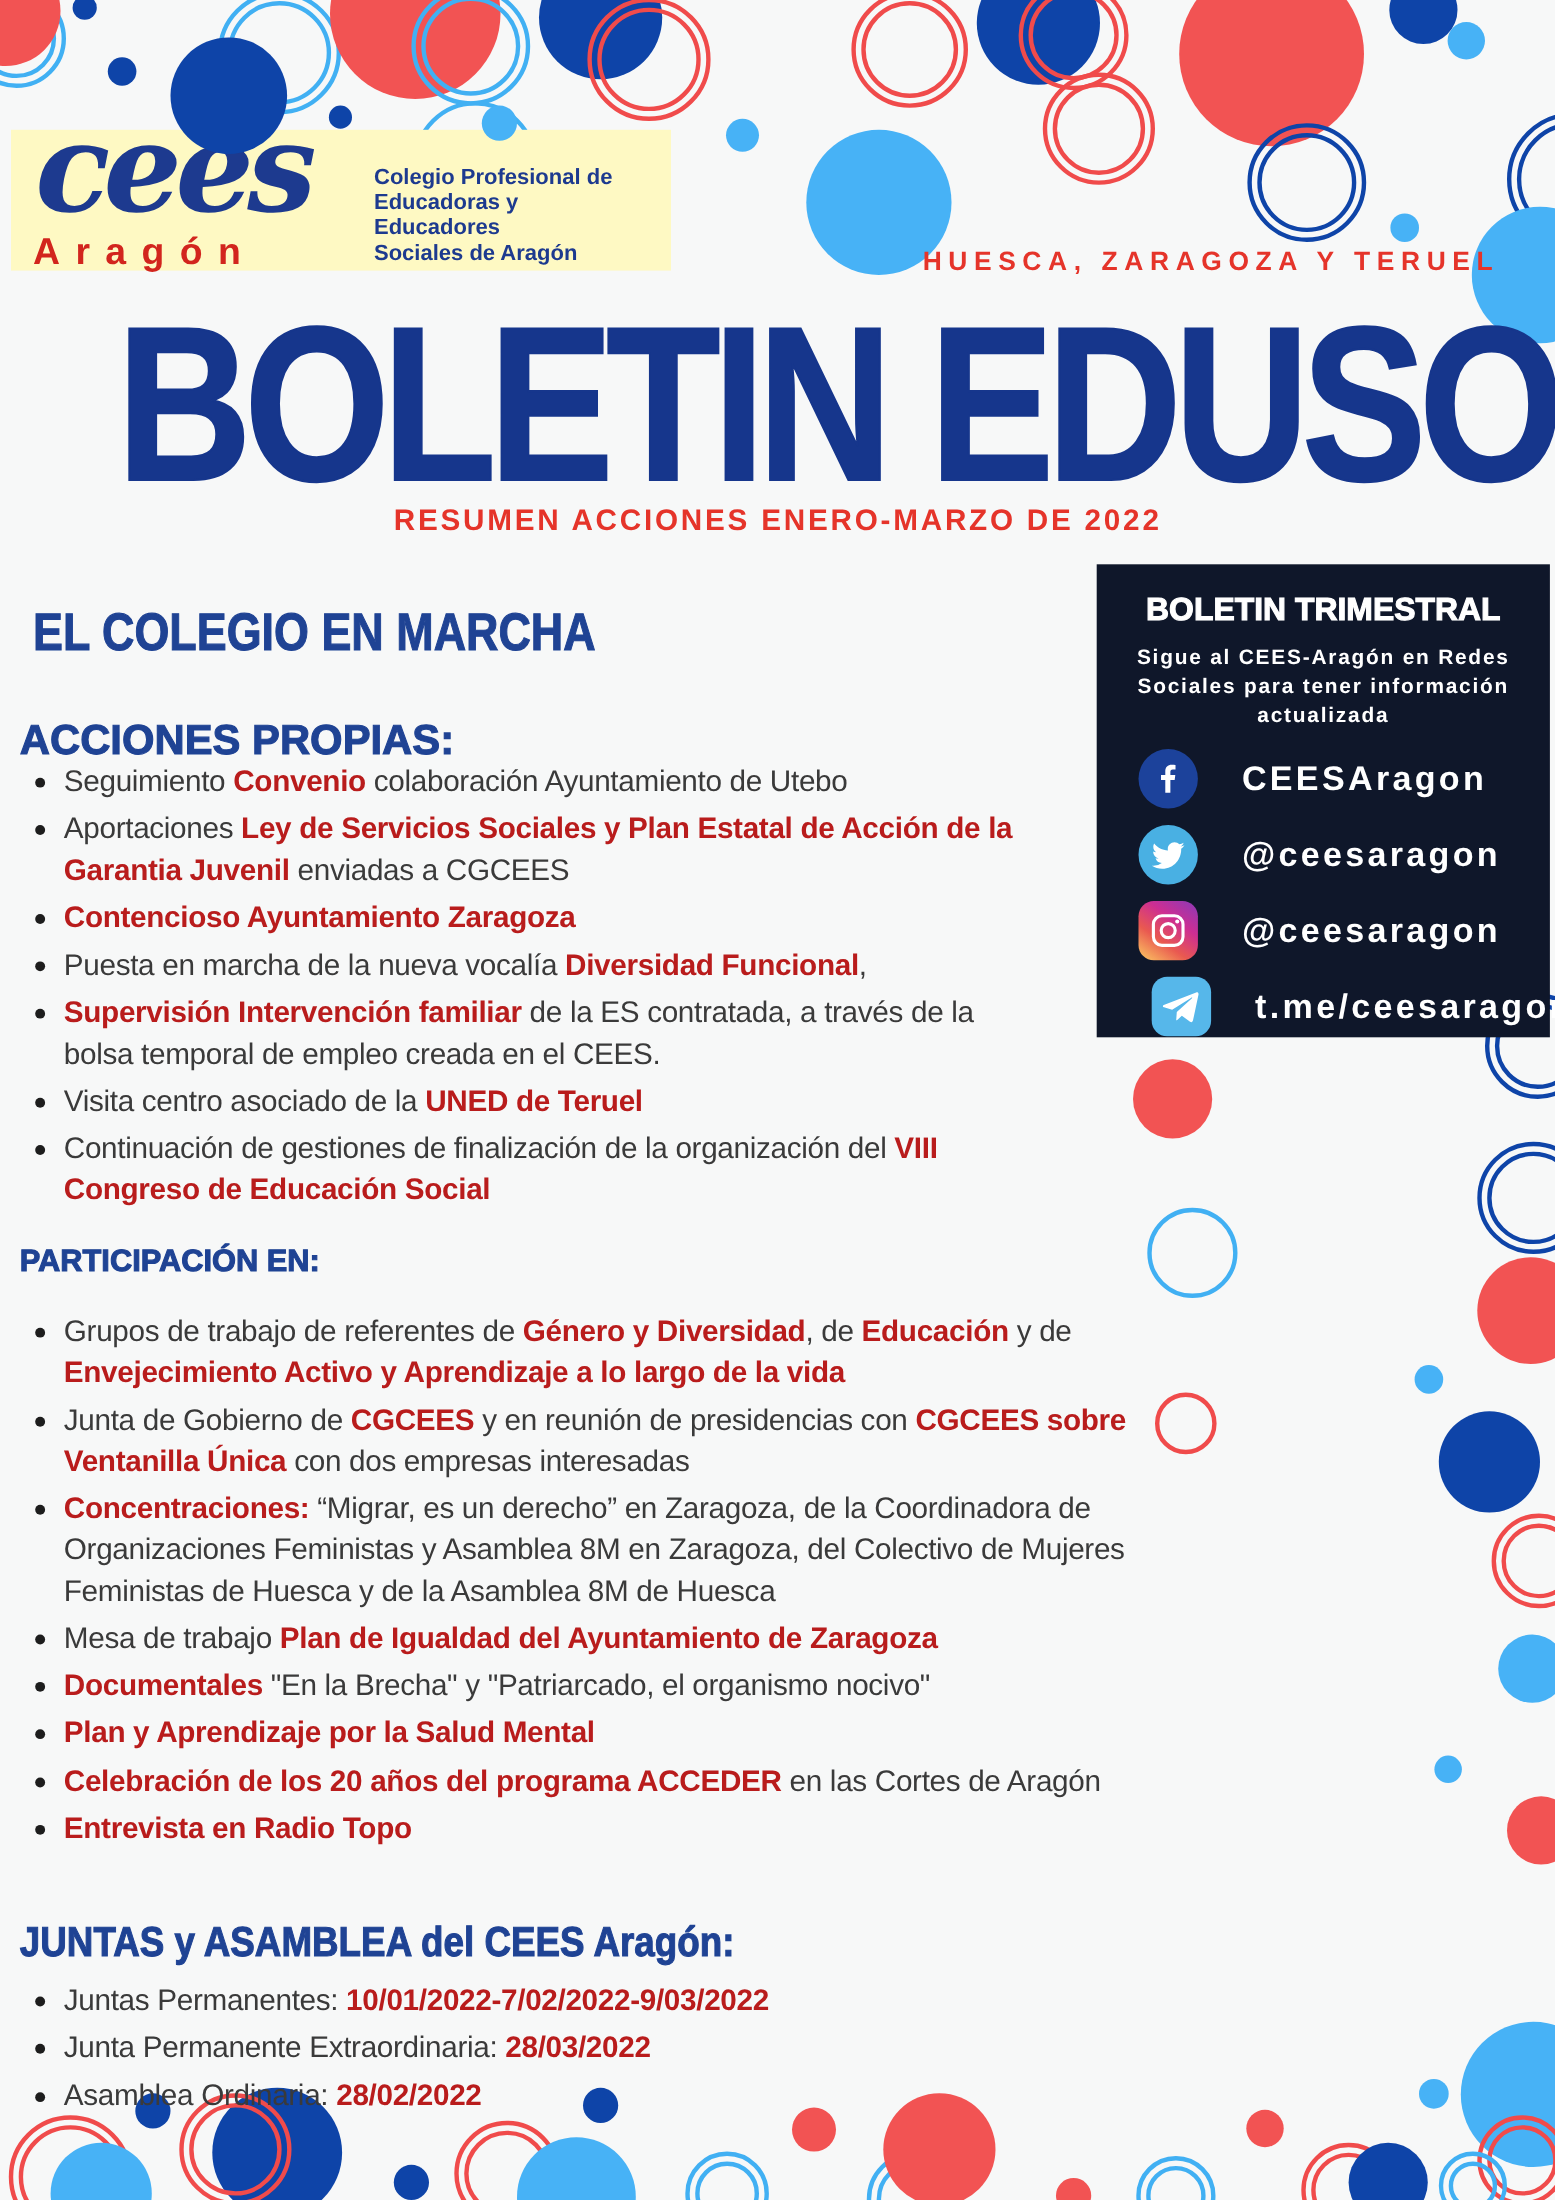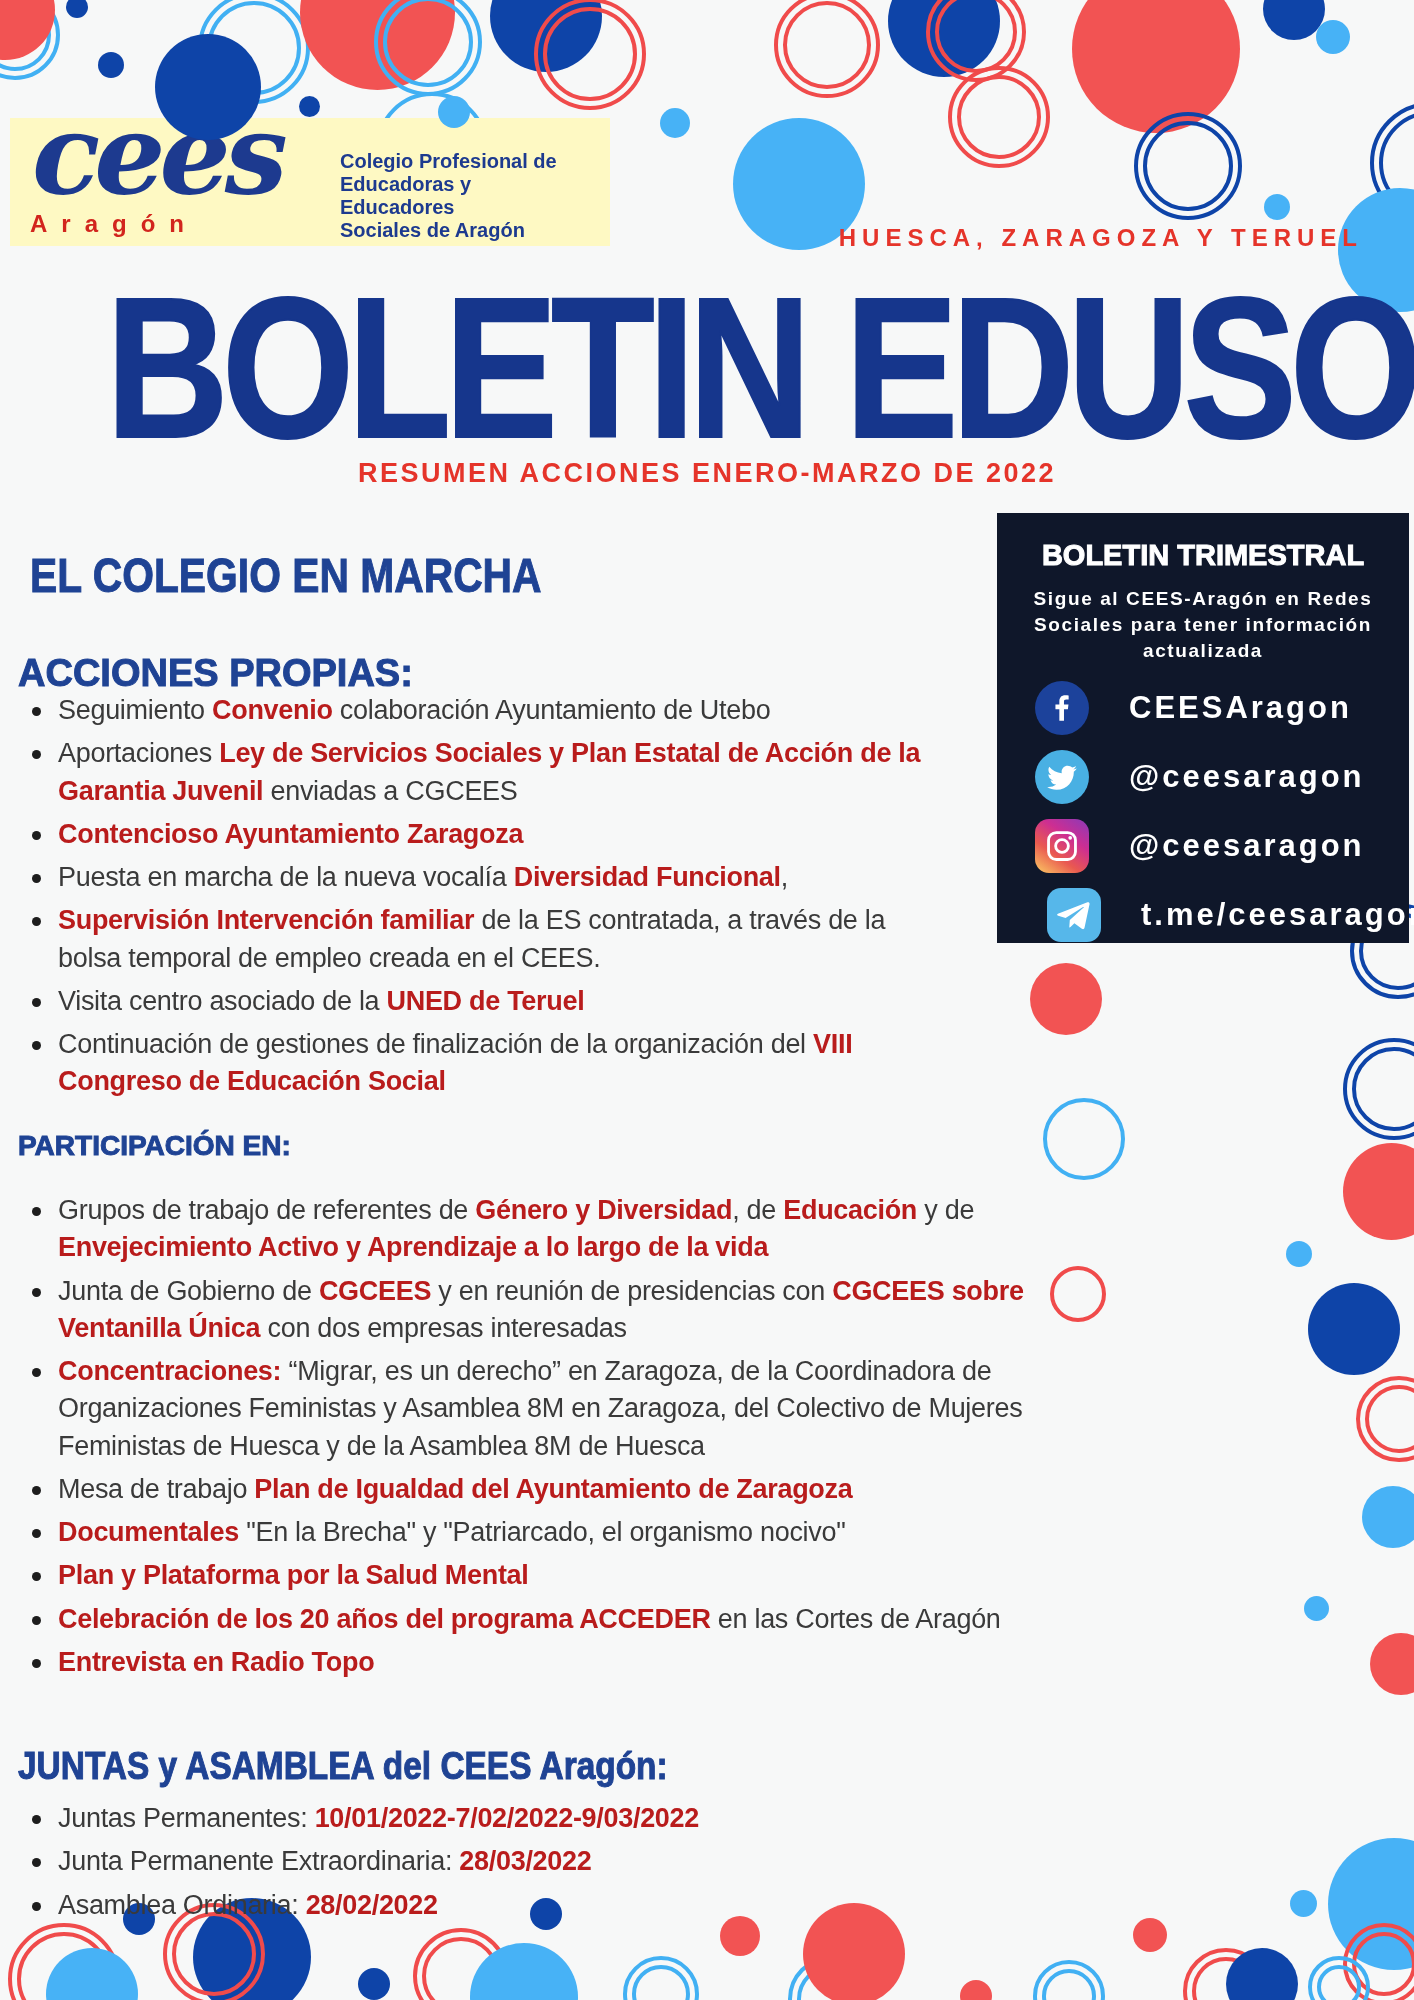--- a/index.html
+++ b/index.html
@@ -9,21 +9,21 @@
   .dec{position:absolute;border-radius:50%;z-index:1;box-sizing:border-box;pointer-events:none;}
   .fr{background:#f25353}.fn{background:#0e44a8}.fb{background:#47b2f6}
   .rr,.r2r{border:4px solid #f04b4b}
   .rn,.r2n{border:4px solid #0e44a8}
   .rb,.r2b{border:4px solid #41b0f3}
   .r2r::after,.r2n::after,.r2b::after{content:"";position:absolute;inset:5px;border:inherit;border-radius:50%;}
   
   .logo-box{position:absolute;left:10px;top:118px;width:600px;height:128px;background:#fef9c3;z-index:2;}
   .logo-cees{position:absolute;left:22px;top:-30px;font-family:"DejaVu Serif",serif;
              font-style:italic;font-weight:bold;font-size:112px;letter-spacing:-6px;color:#1d3a8f;z-index:3;}
-  .logo-region{position:absolute;left:20px;top:92px;font-size:24px;font-weight:bold;
+  .logo-region{position:absolute;left:20px;top:92px;font-size:34px;font-weight:bold;
                letter-spacing:14px;color:#d2251d;z-index:4;}
   .logo-org{position:absolute;left:298px;top:32px;color:#1d3a8f;font-weight:bold;
             font-size:20px;line-height:23px;margin-left:32px;}
   
   .provinces{position:absolute;right:51px;top:224px;color:#e5342a;font-weight:bold;
              font-size:24px;letter-spacing:6px;z-index:2;}
   .main-title{position:absolute;left:0;top:278px;width:100%;text-align:center;color:#16368c;
               font-size:200px;font-weight:bold;letter-spacing:-8px;line-height:0.9;white-space:nowrap;
               transform:scaleX(.85);transform-origin:center;-webkit-text-stroke:2px #16368c;z-index:2;}
   .subtitle{position:absolute;left:0;top:458px;width:100%;text-align:center;color:#e5342a;
@@ -157,21 +157,21 @@
       <li><span>Continuación de gestiones de finalización de la organización del </span><span class="b">VIII Congreso de Educación Social</span></li>
     </ul>
 
   <div class="h-display h-participacion">PARTICIPACIÓN EN:</div>
   <ul class="blist l-participacion">
       <li><span>Grupos de trabajo de referentes de </span><span class="b">Género y Diversidad</span><span>, de </span><span class="b">Educación</span><span> y de </span><span class="b">Envejecimiento Activo y Aprendizaje a lo largo de la vida</span></li>
       <li><span>Junta de Gobierno de </span><span class="b">CGCEES</span><span> y en reunión de presidencias con </span><span class="b">CGCEES sobre Ventanilla Única</span><span> con dos empresas interesadas</span></li>
       <li><span class="b">Concentraciones:</span><span> “Migrar, es un derecho” en Zaragoza, de la Coordinadora de Organizaciones Feministas y Asamblea 8M en Zaragoza, del Colectivo de Mujeres Feministas de Huesca y de la Asamblea 8M de Huesca</span></li>
       <li><span>Mesa de trabajo </span><span class="b">Plan de Igualdad del Ayuntamiento de Zaragoza</span></li>
       <li><span class="b">Documentales</span><span> "En la Brecha" y "Patriarcado, el organismo nocivo"</span></li>
-      <li><span class="b">Plan y Plataforma por la Salud Mental</span></li>
+      <li><span class="b">Plan y Aprendizaje por la Salud Mental</span></li>
       <li><span class="b">Celebración de los 20 años del programa ACCEDER</span><span> en las Cortes de Aragón</span></li>
       <li><span class="b">Entrevista en Radio Topo</span></li>
     </ul>
 
   <div class="h-display h-juntas">JUNTAS y ASAMBLEA del CEES Aragón:</div>
   <ul class="blist l-juntas">
       <li><span>Juntas Permanentes: </span><span class="b">10/01/2022-7/02/2022-9/03/2022</span></li>
       <li><span>Junta Permanente Extraordinaria: </span><span class="b">28/03/2022</span></li>
       <li><span>Asamblea Ordinaria: </span><span class="b">28/02/2022</span></li>
     </ul>

